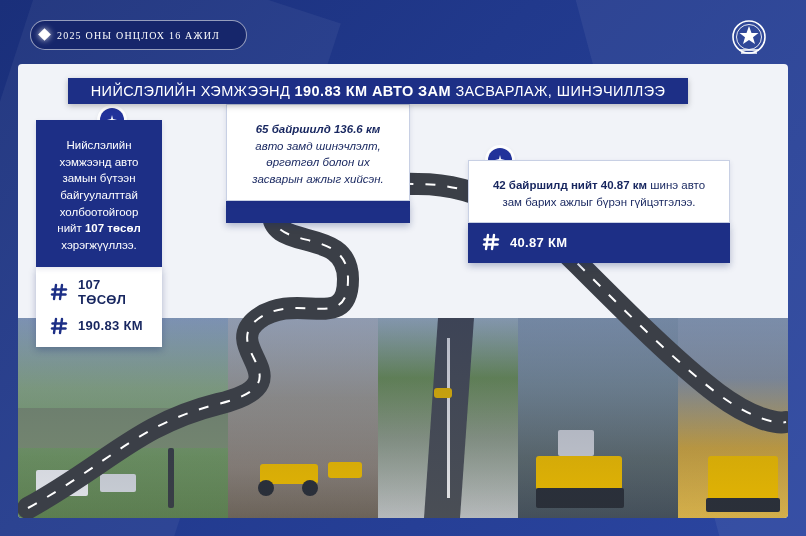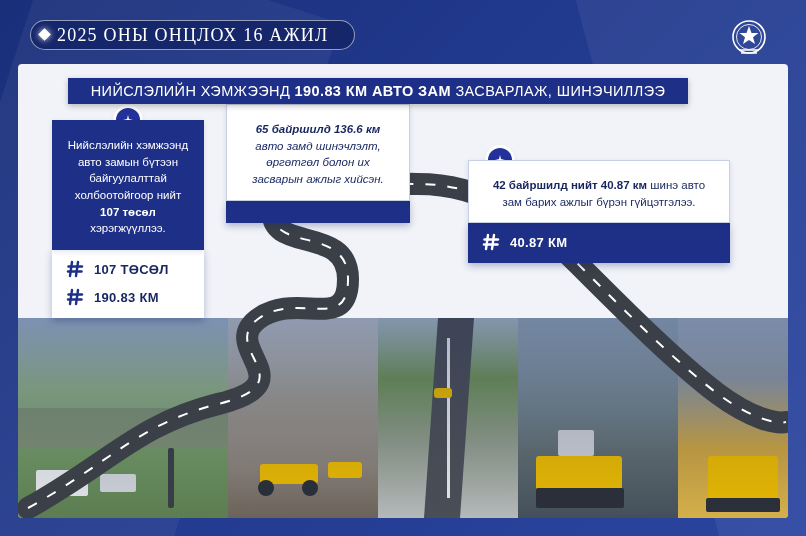--- a/index.html
+++ b/index.html
@@ -39,21 +39,21 @@
   
   .hdr-pill {
     position: absolute; left: 30px; top: 20px;
     height: 30px; padding: 0 26px;
     border-radius: 16px;
     background: #16266b;
     border: 1px solid rgba(255,255,255,0.55);
     display: flex; align-items: center;
     color: #ffffff;
     letter-spacing: 1.2px;
-    font-size: 18px;
+    font-size: 10px;
     font-family: "Liberation Serif", serif;
   }
   .hdr-diamond {
     position: absolute; left: 40px; top: 30px;
     width: 9px; height: 9px; background: #ffffff;
     transform: rotate(45deg);
     box-shadow: 0 0 6px rgba(255,255,255,0.9);
   }
   .emblem {
     position: absolute; right: 34px; top: 14px;
@@ -194,21 +194,21 @@
       <path d="M10 444 C 90 400, 120 360, 200 340 C 290 318, 200 285, 240 255
                C 280 226, 330 270, 330 215 C 330 160, 250 190, 255 145
                C 260 105, 330 120, 400 120 C 470 120, 520 160, 560 200
                C 610 250, 660 300, 700 330 C 735 356, 760 360, 768 358" fill="none" stroke="#3b3f47" stroke-width="22" stroke-linecap="round"></path>
       <path d="M10 444 C 90 400, 120 360, 200 340 C 290 318, 200 285, 240 255
                C 280 226, 330 270, 330 215 C 330 160, 250 190, 255 145
                C 260 105, 330 120, 400 120 C 470 120, 520 160, 560 200
                C 610 250, 660 300, 700 330 C 735 356, 760 360, 768 358" fill="none" stroke="#ffffff" stroke-width="2" stroke-dasharray="10 12"></path>
     </svg>
 
-    <div class="card blue" style="left:18px; top:56px; width:152px;margin-left:16px;">
+    <div class="card blue" style="left:18px; top:56px; width:126px;">
       <div class="node" style="left:64px; top:-12px;">
           <span class="sp"></span>
         </div>
       <div class="top">
         <span>Нийслэлийн хэмжээнд авто замын бүтээн байгуулалттай холбоотойгоор нийт <b>107 төсөл</b> хэрэгжүүллээ.</span>
       </div>
       <div class="bot">
         <div class="stat">
           <span class="hashicon">
             <svg width="18" height="18" viewBox="0 0 18 18">

